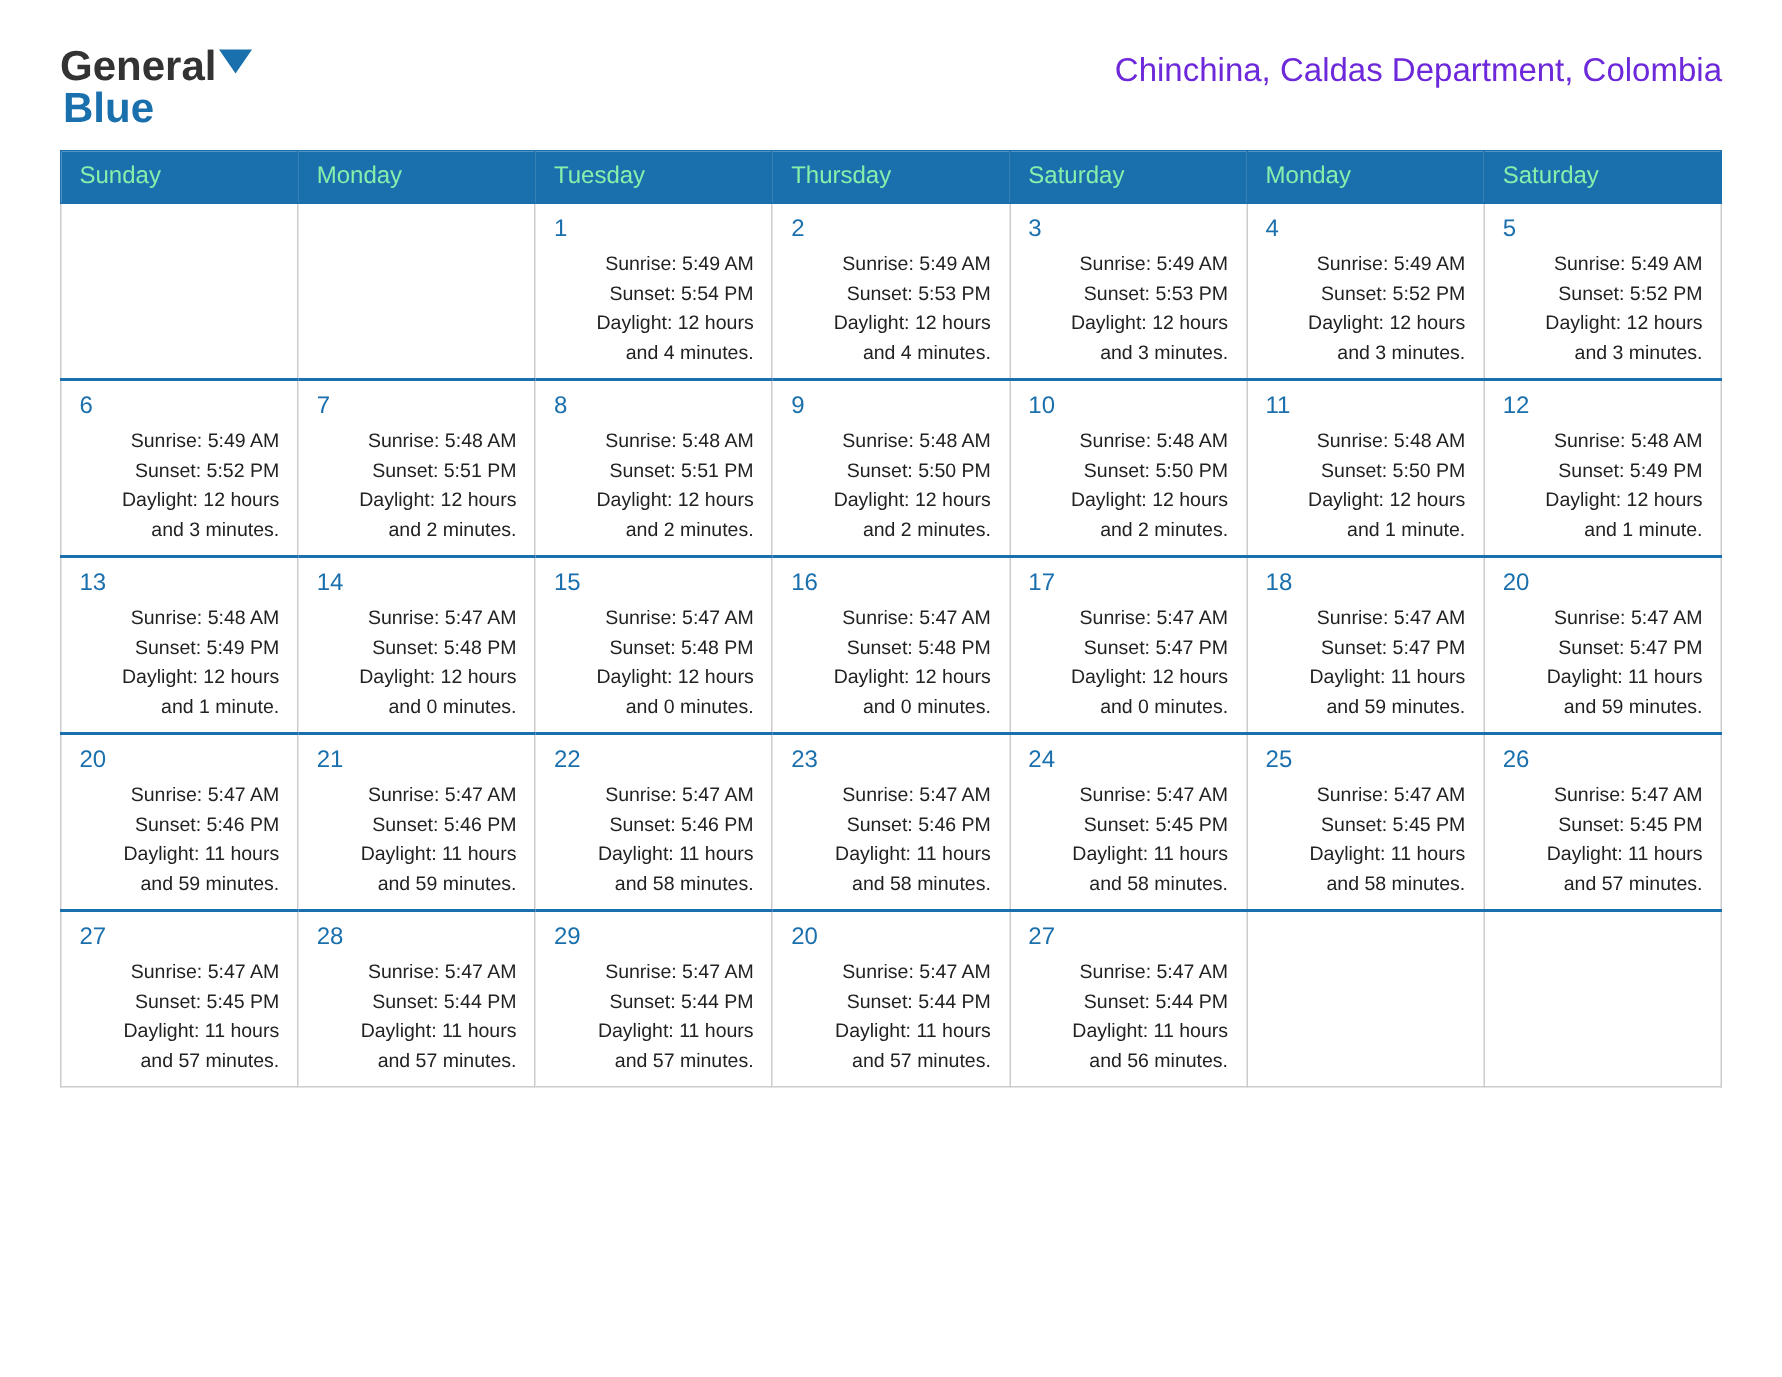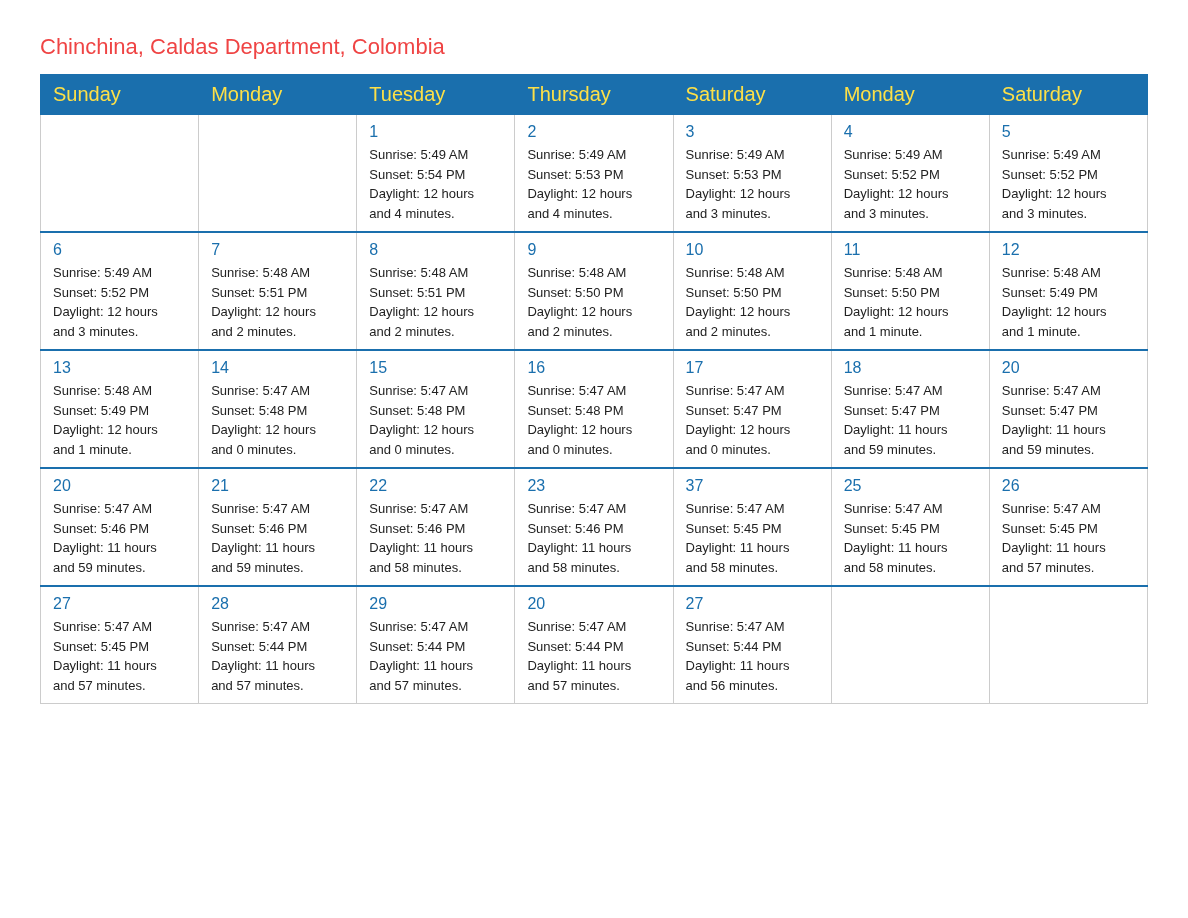--- a/index.html
+++ b/index.html
@@ -48,32 +48,32 @@
       text-align: right;
     }
     .month-title {
       font-size: 52px;
       font-weight: normal;
       color: #222;
       line-height: 1.1;
     }
     .location-title {
       font-size: 22px;
-      color: #ef4444;
+      color: #6d28d9;
       margin-top: 4px;
     }
     .calendar-table {
       width: 100%;
       border-collapse: collapse;
       margin-top: 14px;
     }
     .calendar-table th {
       background-color: #1a6fad;
-      color: #fde047;
-      font-size: 20px;
+      color: #86efac;
+      font-size: 16px;
       font-weight: normal;
       padding: 8px 12px;
       text-align: left;
       border: 1px solid #1a6fad;
     }
     .calendar-table td {
       border: 1px solid #ccc;
       vertical-align: top;
       padding: 8px 12px;
       width: 14.28%;
@@ -85,32 +85,42 @@
       font-size: 16px;
       font-weight: normal;
       color: #1a6fad;
       display: block;
       margin-bottom: 4px;
     }
     .day-info {
       font-size: 13px;
       color: #222;
       line-height: 1.5;
+      text-align: right;
     }
     .empty-cell {
       background: #fff;
     }
     .row-divider td {
       border-top: 2px solid #1a6fad;
     }
   </style>
 </head>
 <body>
 
 <div class="header-row">
+  <div class="logo">
+    <div style="display:flex;align-items:center;">
+      <span class="logo-text-general">General</span>
+      <span class="logo-triangle"></span>
+    </div>
+    <div style="display:flex;align-items:center;margin-left:2px;">
+      <span class="logo-text-blue">Blue</span>
+    </div>
+  </div>
   <div class="title-section">
     <div class="location-title">Chinchina, Caldas Department, Colombia</div>
   </div>
 </div>
 
 <table class="calendar-table">
   <thead>
     <tr>
       <th>Sunday</th>
       <th>Monday</th>
@@ -286,21 +296,21 @@
 and 58 minutes.</div>
         </td>
         <td>
           <span class="day-num">23</span>
           <div class="day-info" style="white-space: pre-line;">Sunrise: 5:47 AM
 Sunset: 5:46 PM
 Daylight: 11 hours
 and 58 minutes.</div>
         </td>
         <td>
-          <span class="day-num">37</span>
+          <span class="day-num">24</span>
           <div class="day-info" style="white-space: pre-line;">Sunrise: 5:47 AM
 Sunset: 5:45 PM
 Daylight: 11 hours
 and 58 minutes.</div>
         </td>
         <td>
           <span class="day-num">25</span>
           <div class="day-info" style="white-space: pre-line;">Sunrise: 5:47 AM
 Sunset: 5:45 PM
 Daylight: 11 hours

